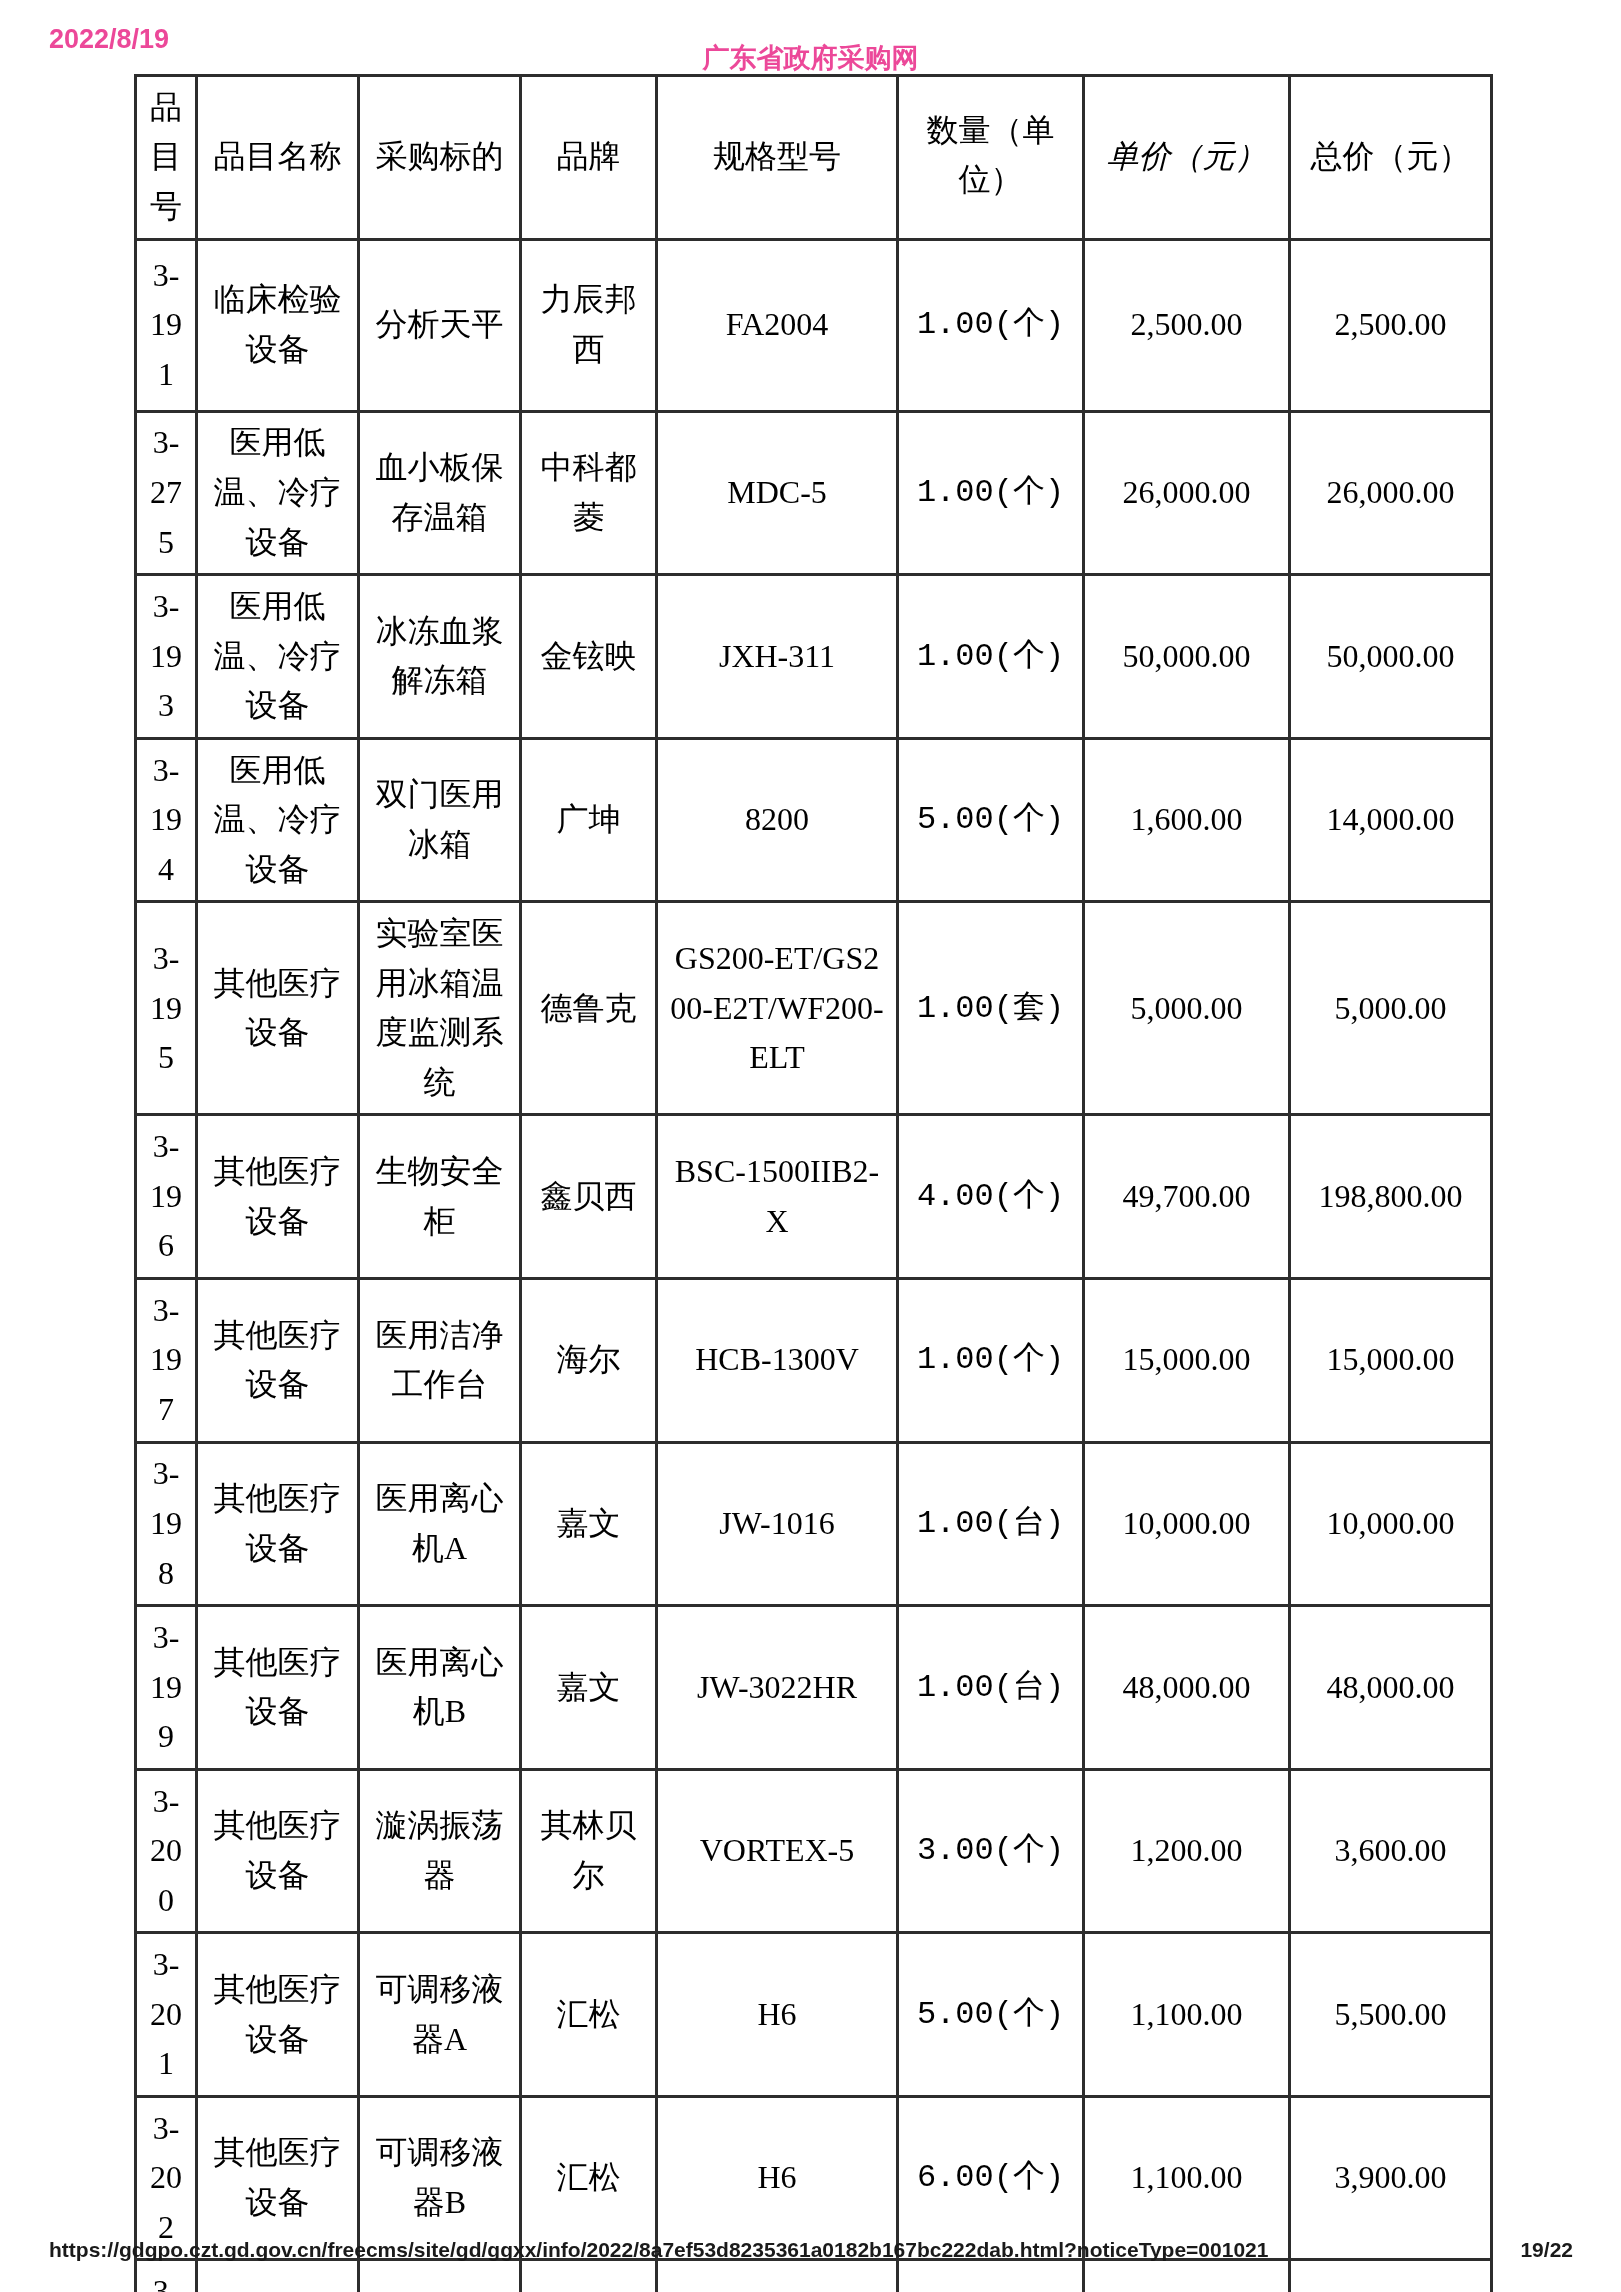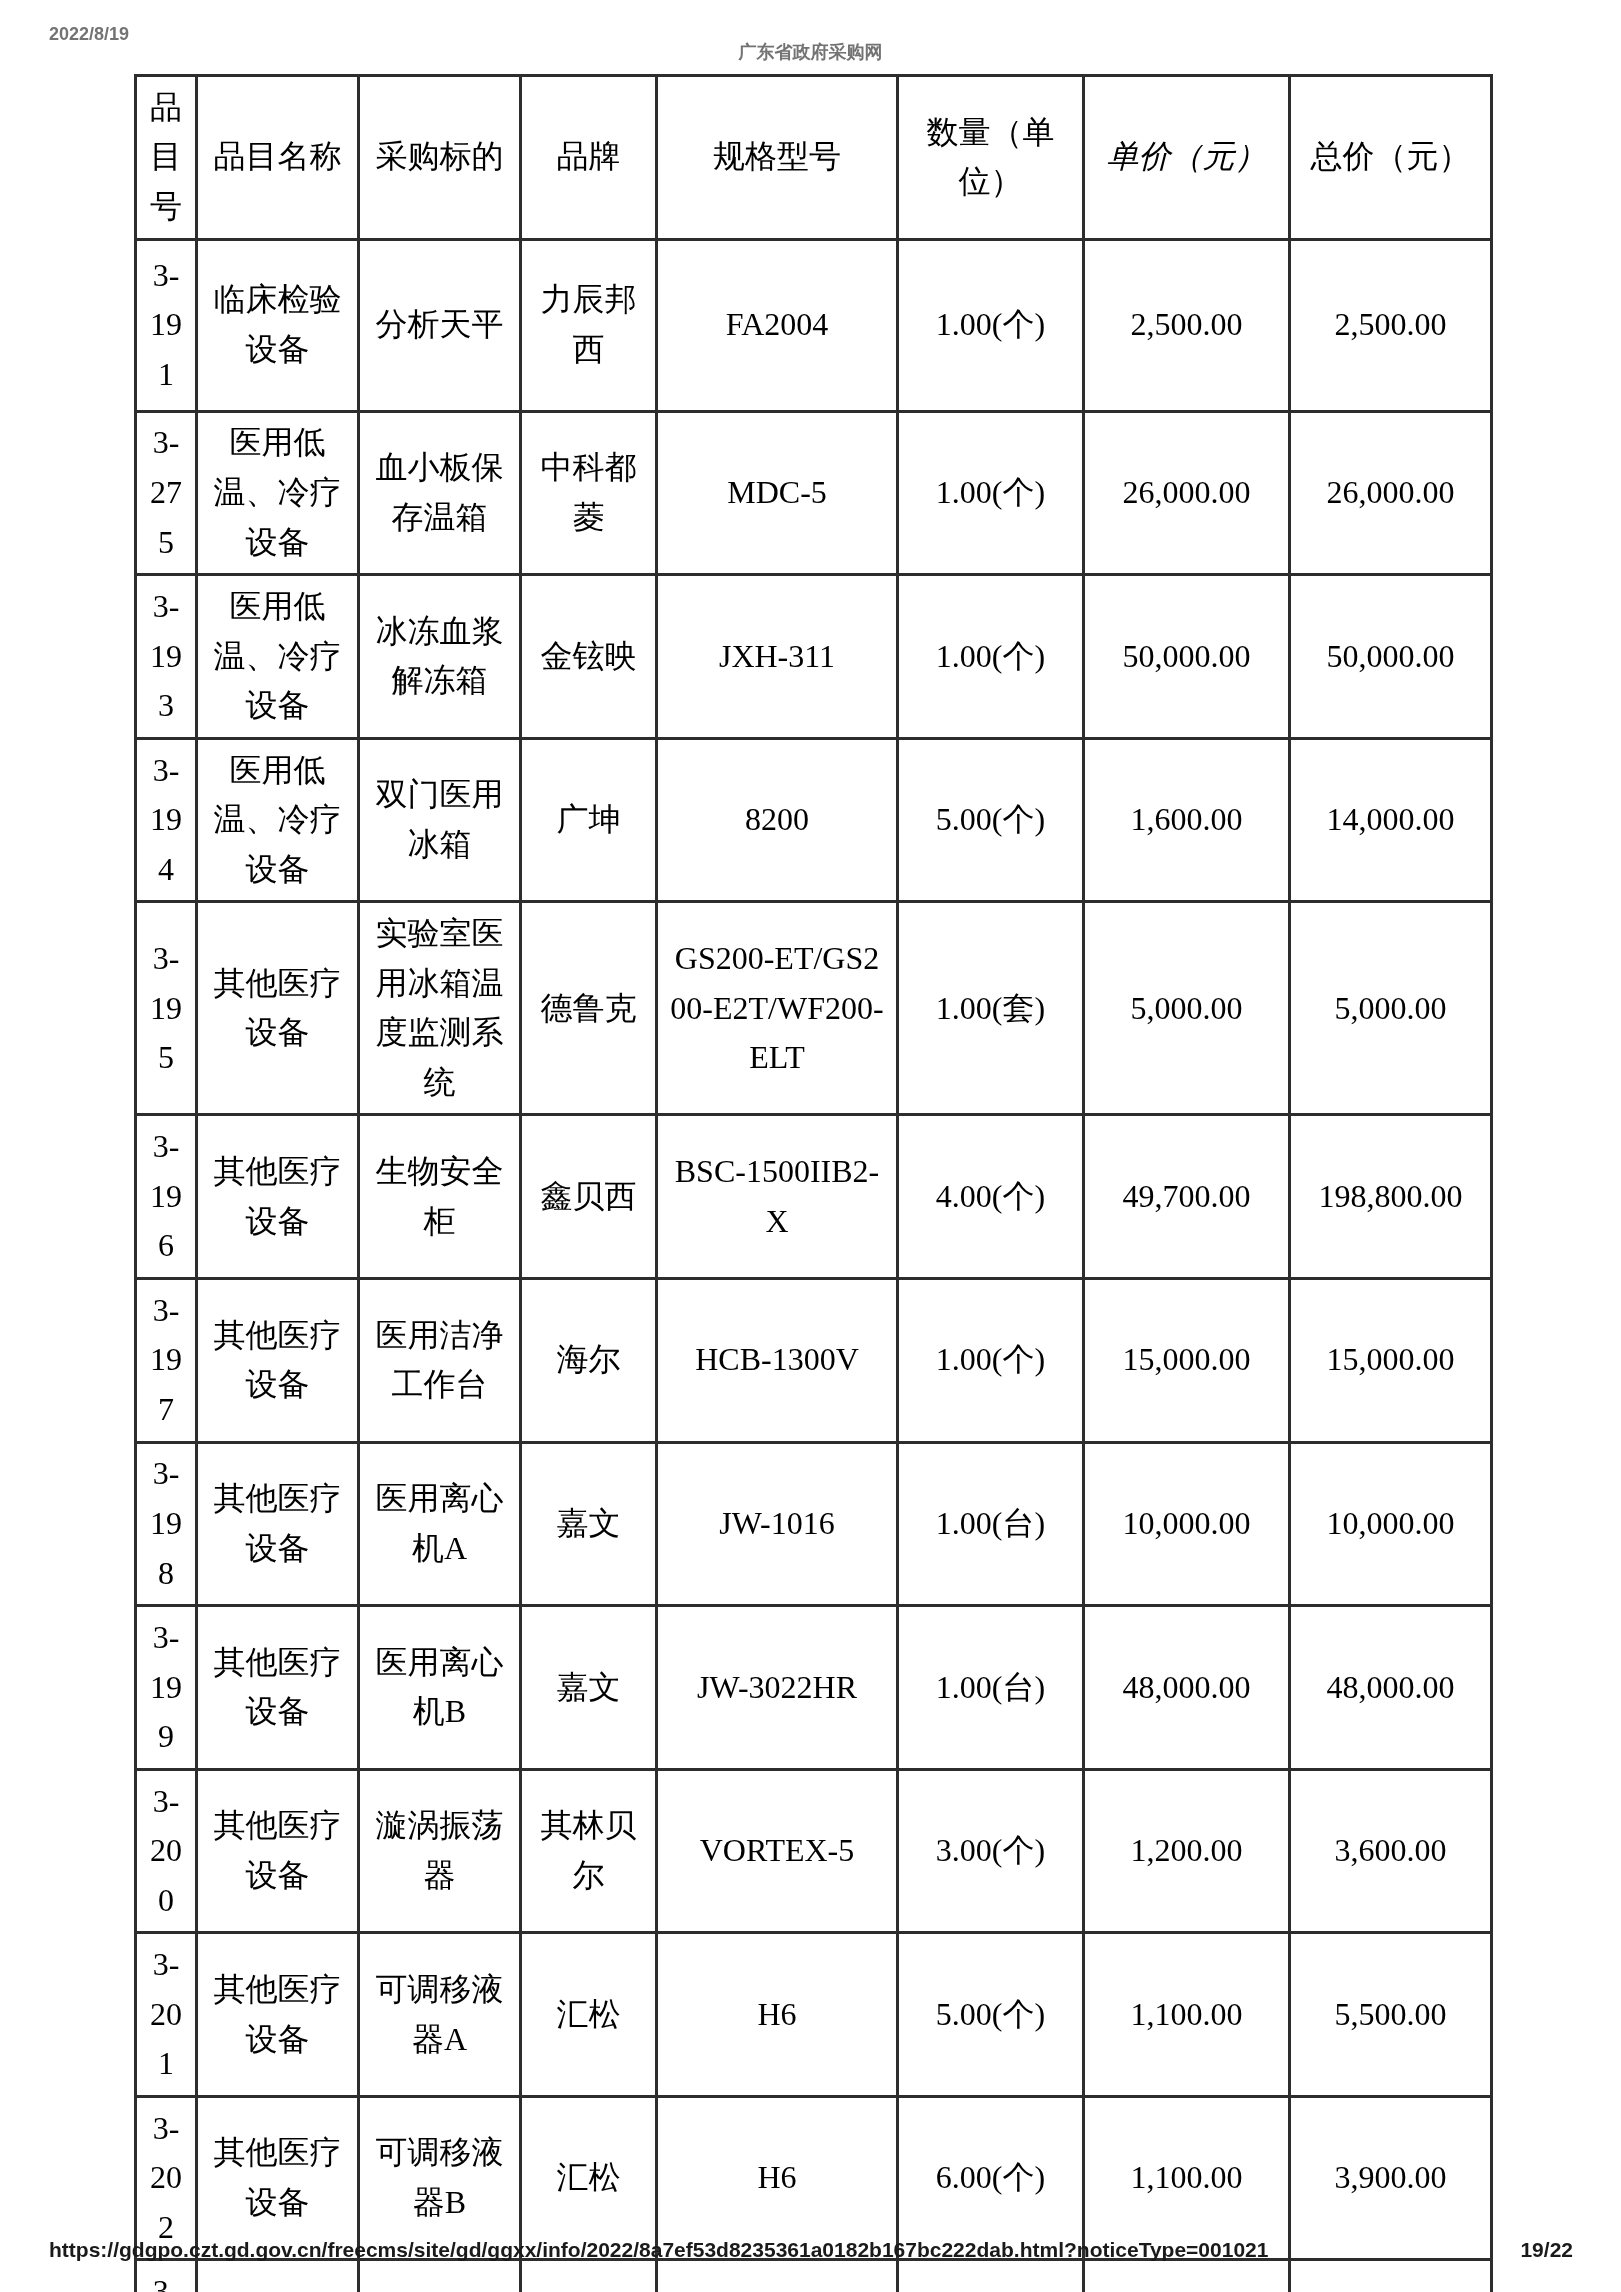--- a/index.html
+++ b/index.html
@@ -14,23 +14,23 @@
   }
 
   
   .print-header {
     position: absolute;
     top: 23.5px;
     left: 0;
     width: 100%;
     height: 35px;
     font-family: "Liberation Sans", "DejaVu Sans", sans-serif;
-    font-size: 18px;
+    font-size: 27px;
     font-weight: bold;
-    color: #737373;
+    color: #ec4899;
   }
   .print-header .date { position: absolute; left: 49px; top: 0; }
   .print-header .site { position: absolute; left: 0; width: 100%; text-align: center; top: 16px; }
 
   
   .tbl-wrap { position: absolute; left: 134px; top: 74px; }
   table.procurement {
     border-collapse: collapse;
     table-layout: fixed;
     width: 1356px;
@@ -49,21 +49,21 @@
   tbody tr { height: 142px; }
   tbody tr:nth-child(1) { height: 172px; }
   tbody tr:nth-child(4) { height: 144px; }
   tbody tr:nth-child(5) { height: 191px; }
 
   td.c-item-no, th.c-item-no { padding: 5.9px 10.8px; word-break: break-all; }
   td.c-category, th.c-category { padding: 5.9px 11.8px; }
   td.c-target, th.c-target { padding: 5.9px 11.8px; }
   td.c-brand, th.c-brand { padding: 5.9px 11.8px; }
   td.c-model, th.c-model { padding: 5.9px 3.9px; word-break: break-all; }
-  td.c-quantity, th.c-quantity { padding: 5.9px 13.7px; }
+  td.c-quantity, th.c-quantity { padding: 5.9px 13.7px; font-family: Liberation Mono, monospace; }
   td.c-unit-price, th.c-unit-price { text-align: right; padding-right: 25.5px; }
   th.c-unit-price { text-align: center; font-style: italic; }
   td.c-total-price, th.c-total-price { text-align: right; padding-right: 25.5px; }
   th.c-total-price { text-align: center; }
 
   
   .print-footer {
     position: absolute;
     top: 2238px;
     left: 0;

